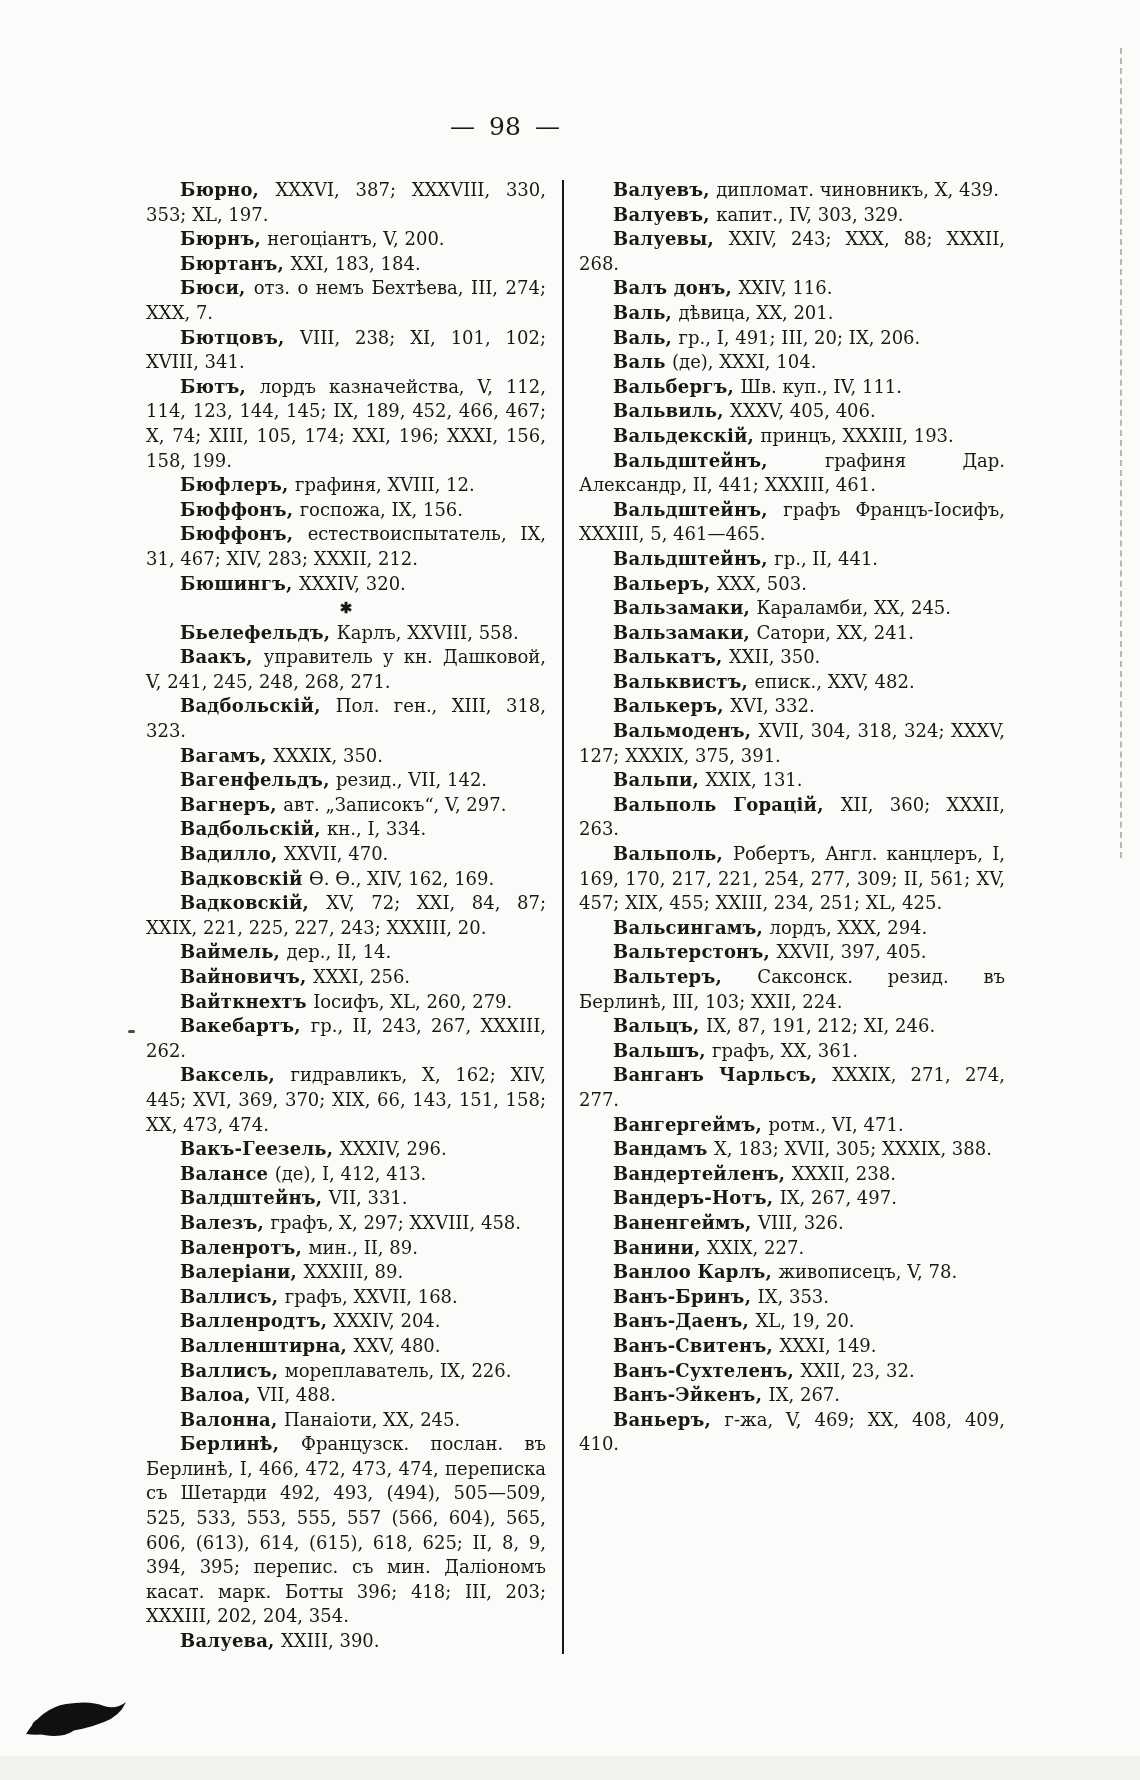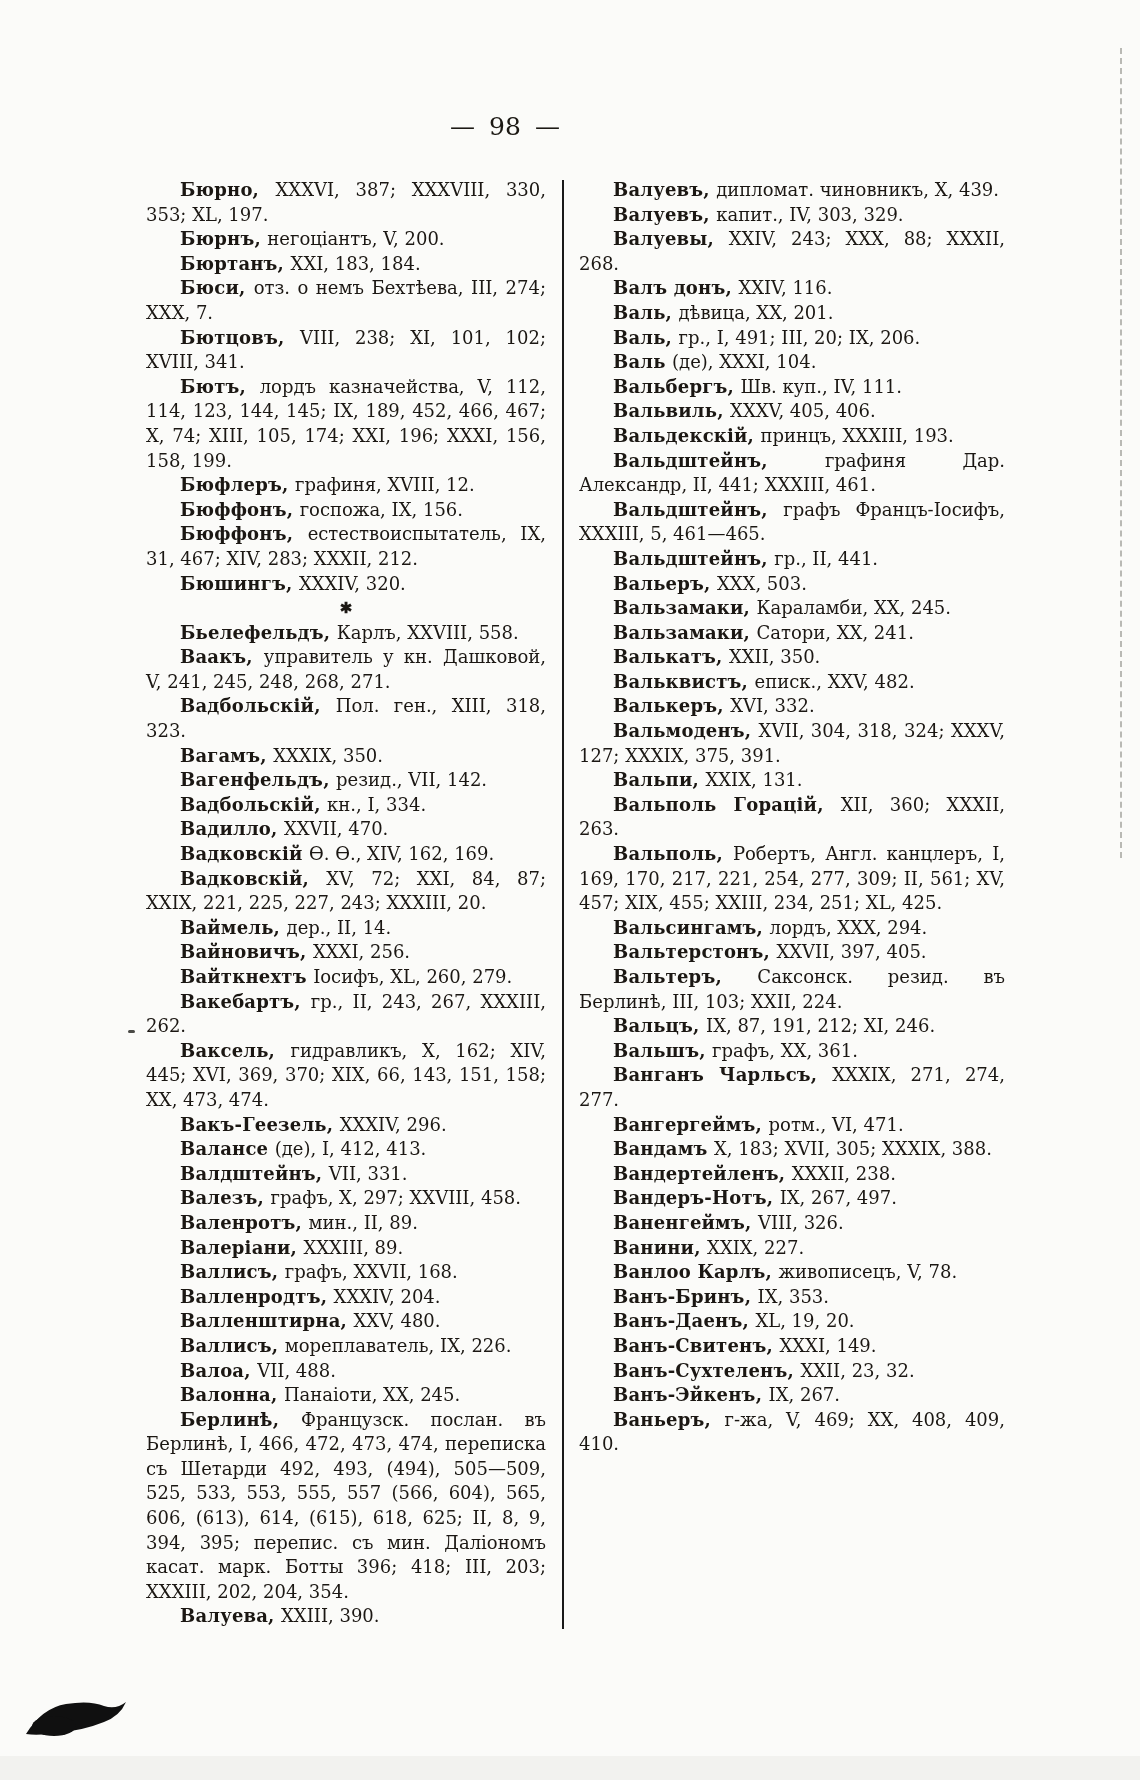--- a/index.html
+++ b/index.html
@@ -94,20 +94,21 @@
         <p class="entry"><b>Бюфлеръ, </b><span>графиня, XVIII, 12.</span></p>
         <p class="entry"><b>Бюффонъ, </b><span>госпожа, IX, 156.</span></p>
         <p class="entry"><b>Бюффонъ, </b><span>естествоиспытатель, IX, 31, 467; XIV, 283; XXXII, 212.</span></p>
         <p class="entry"><b>Бюшингъ, </b><span>XXXIV, 320.</span></p>
         <div class="sep">✱</div>
         <p class="entry"><b>Бьелефельдъ, </b><span>Карлъ, XXVIII, 558.</span></p>
         <p class="entry"><b>Ваакъ, </b><span>управитель у кн. Дашковой, V, 241, 245, 248, 268, 271.</span></p>
         <p class="entry"><b>Вадбольскій, </b><span>Пол. ген., XIII, 318, 323.</span></p>
         <p class="entry"><b>Вагамъ, </b><span>XXXIX, 350.</span></p>
         <p class="entry"><b>Вагенфельдъ, </b><span>резид., VII, 142.</span></p>
+        <p class="entry"><b>Вагнеръ, </b><span>авт. „Записокъ“, V, 297.</span></p>
         <p class="entry"><b>Вадбольскій, </b><span>кн., I, 334.</span></p>
         <p class="entry"><b>Вадилло, </b><span>XXVII, 470.</span></p>
         <p class="entry"><b>Вадковскій </b><span>Ѳ. Ѳ., XIV, 162, 169.</span></p>
         <p class="entry"><b>Вадковскій, </b><span>XV, 72; XXI, 84, 87; XXIX, 221, 225, 227, 243; XXXIII, 20.</span></p>
         <p class="entry"><b>Ваймель, </b><span>дер., II, 14.</span></p>
         <p class="entry"><b>Вайновичъ, </b><span>XXXI, 256.</span></p>
         <p class="entry"><b>Вайткнехтъ </b><span>Іосифъ, XL, 260, 279.</span></p>
         <p class="entry"><b>Вакебартъ, </b><span>гр., II, 243, 267, XXXIII, 262.</span></p>
         <p class="entry"><b>Ваксель, </b><span>гидравликъ, X, 162; XIV, 445; XVI, 369, 370; XIX, 66, 143, 151, 158; XX, 473, 474.</span></p>
         <p class="entry"><b>Вакъ-Геезель, </b><span>XXXIV, 296.</span></p>

